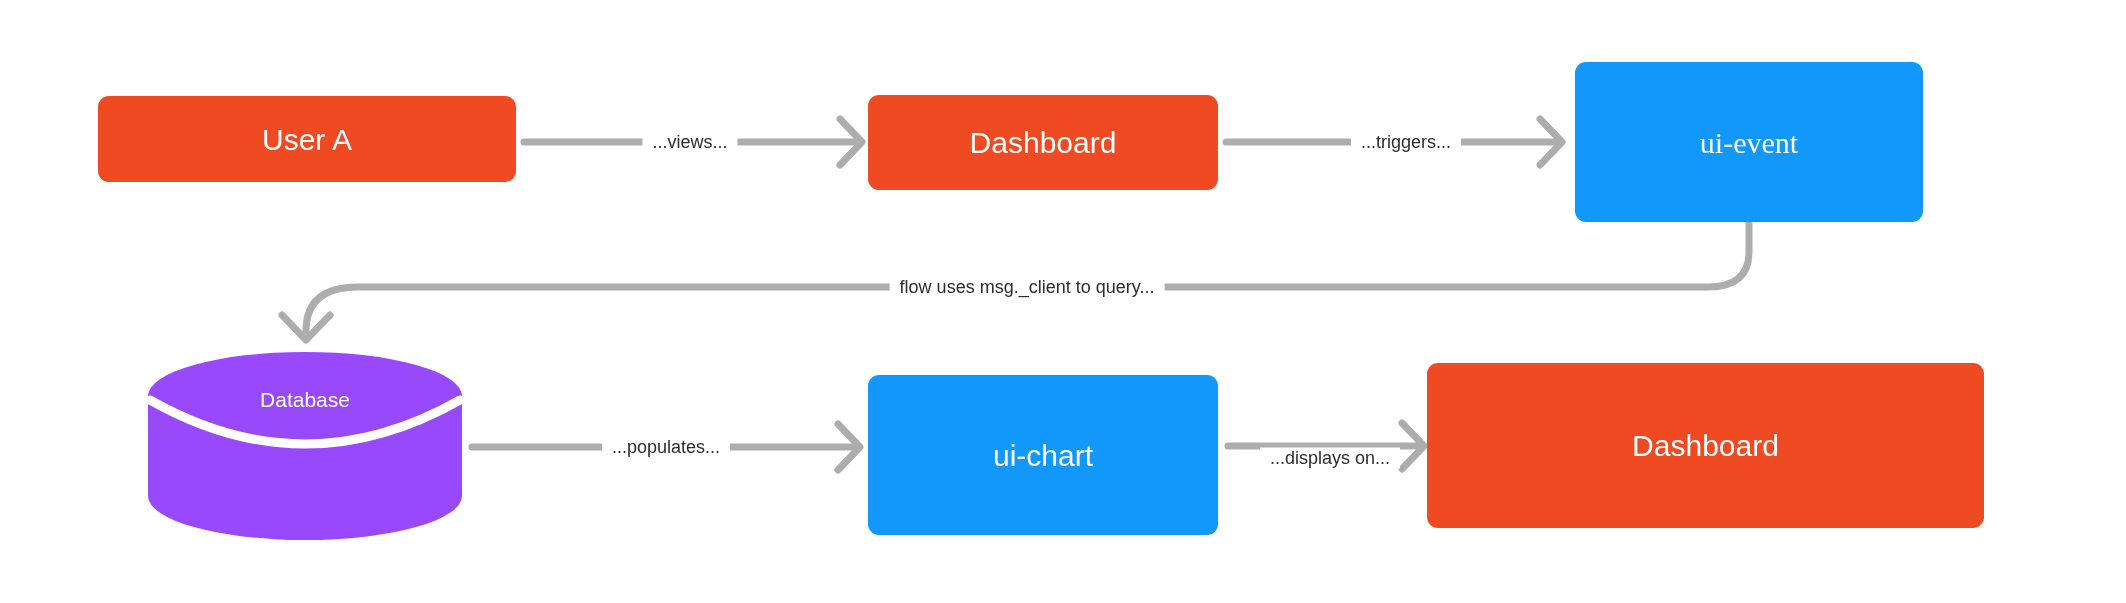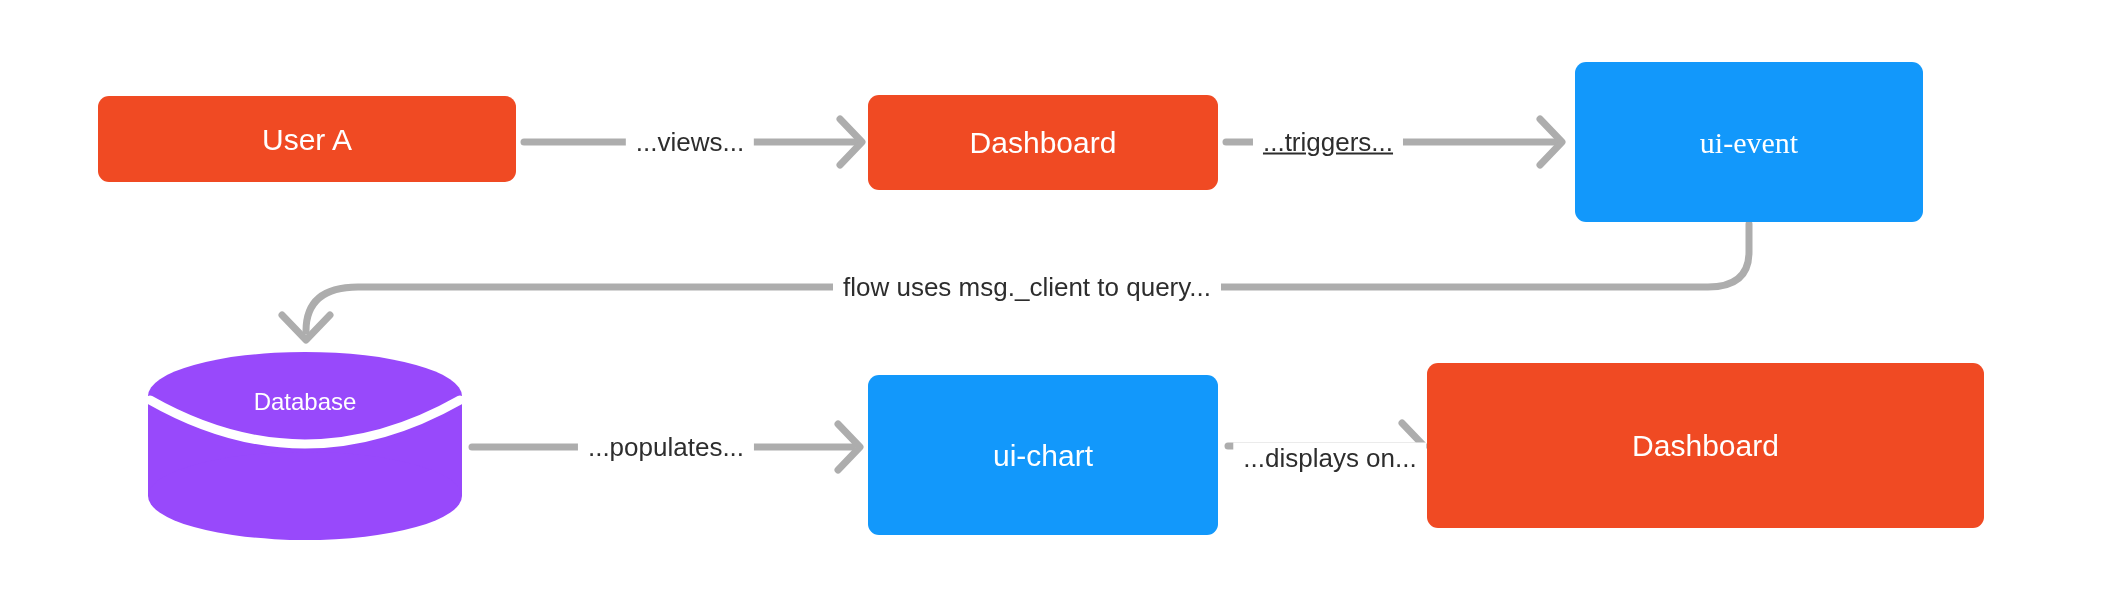--- a/index.html
+++ b/index.html
@@ -27,30 +27,30 @@
     font-size:30px;
     line-height:49px;
     text-align:center;
     white-space:nowrap;
   }
   .node.orange{background:#F04A23;}
   .node.blue{background:#1298FB;}
   .cyl-label{
     position:absolute;
     color:#ffffff;
-    font-size:24px;
+    font-size:21px;
     text-align:center;
     white-space:nowrap;
   }
   .edge-label{
     position:absolute;
     transform:translate(-50%,-50%);
     background:#ffffff;
     padding:0 10px;
-    font-size:26px;
+    font-size:18px;
     color:#2D2D2D;
     white-space:nowrap;
   }
   .edge-stroke{
     stroke:#ADADAD;
     stroke-width:7;
     stroke-linecap:round;
     stroke-linejoin:round;
     fill:none;
   }
@@ -113,18 +113,18 @@
 
   <div class="node blue" style="left:868px;top:375px;width:350px;height:160px;">
     <span>ui-chart</span>
   </div>
 
   <div class="node orange" style="left:1427px;top:363px;width:557px;height:165px;">
     <span>Dashboard</span>
   </div>
 
   <div class="edge-label" style="left:690px;top:142px;">...views...</div>
-  <div class="edge-label" style="left:1328px;top:142px;text-decoration:underline;">...triggers...</div>
+  <div class="edge-label" style="left:1406px;top:142px;">...triggers...</div>
   <div class="edge-label" style="left:1027px;top:287px;">flow uses msg._client to query...</div>
   <div class="edge-label" style="left:666px;top:447px;">...populates...</div>
   <div class="edge-label" style="left:1330px;top:458px;text-align:right;">...displays on...</div>
 
 </div>
 
 </body></html>

